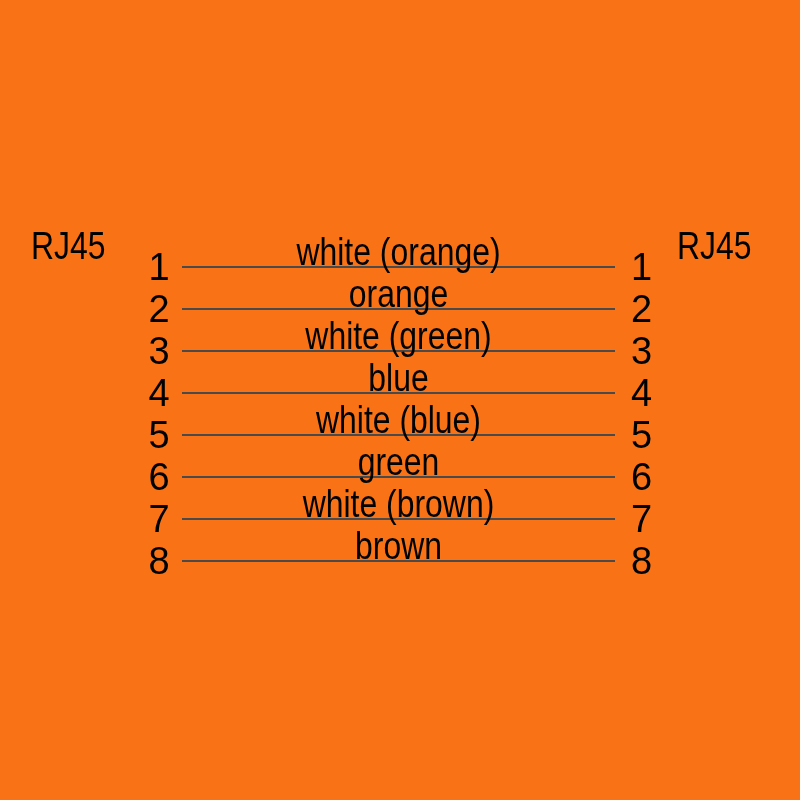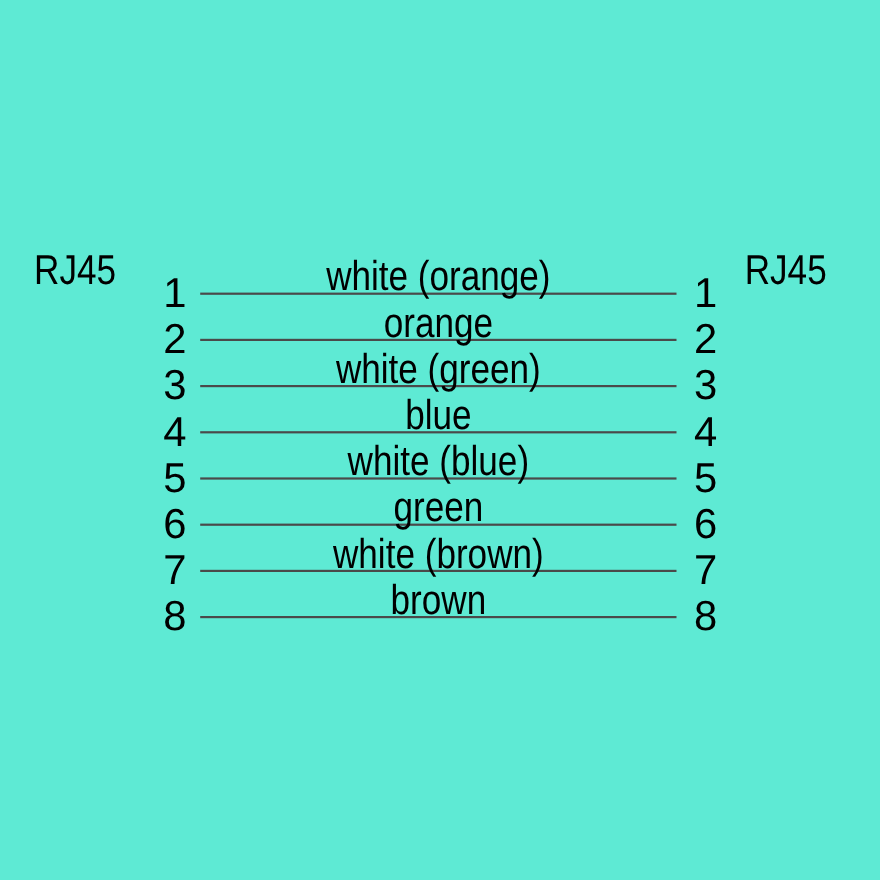--- a/index.html
+++ b/index.html
@@ -63,21 +63,21 @@
   }
   .pin.right {
     left: 631px;
     width: 50px;
     text-align: left;
   }
 </style>
 </head>
 <body>
 
-<div class="canvas" style="background: #5eead4; color: rgb(0, 0, 0);">
+<div class="canvas" style="background: #f97316; color: rgb(0, 0, 0);">
 
   <div class="rj45 left">RJ45</div>
   <div class="rj45 right">RJ45</div>
 
   <div class="row" style="top:267px">
     <span class="pin left">1</span>
     <div class="wire-line" style="background: rgb(74, 74, 74);"></div>
     <span class="wire-label">white (orange)</span>
     <span class="pin right">1</span>
   </div>

